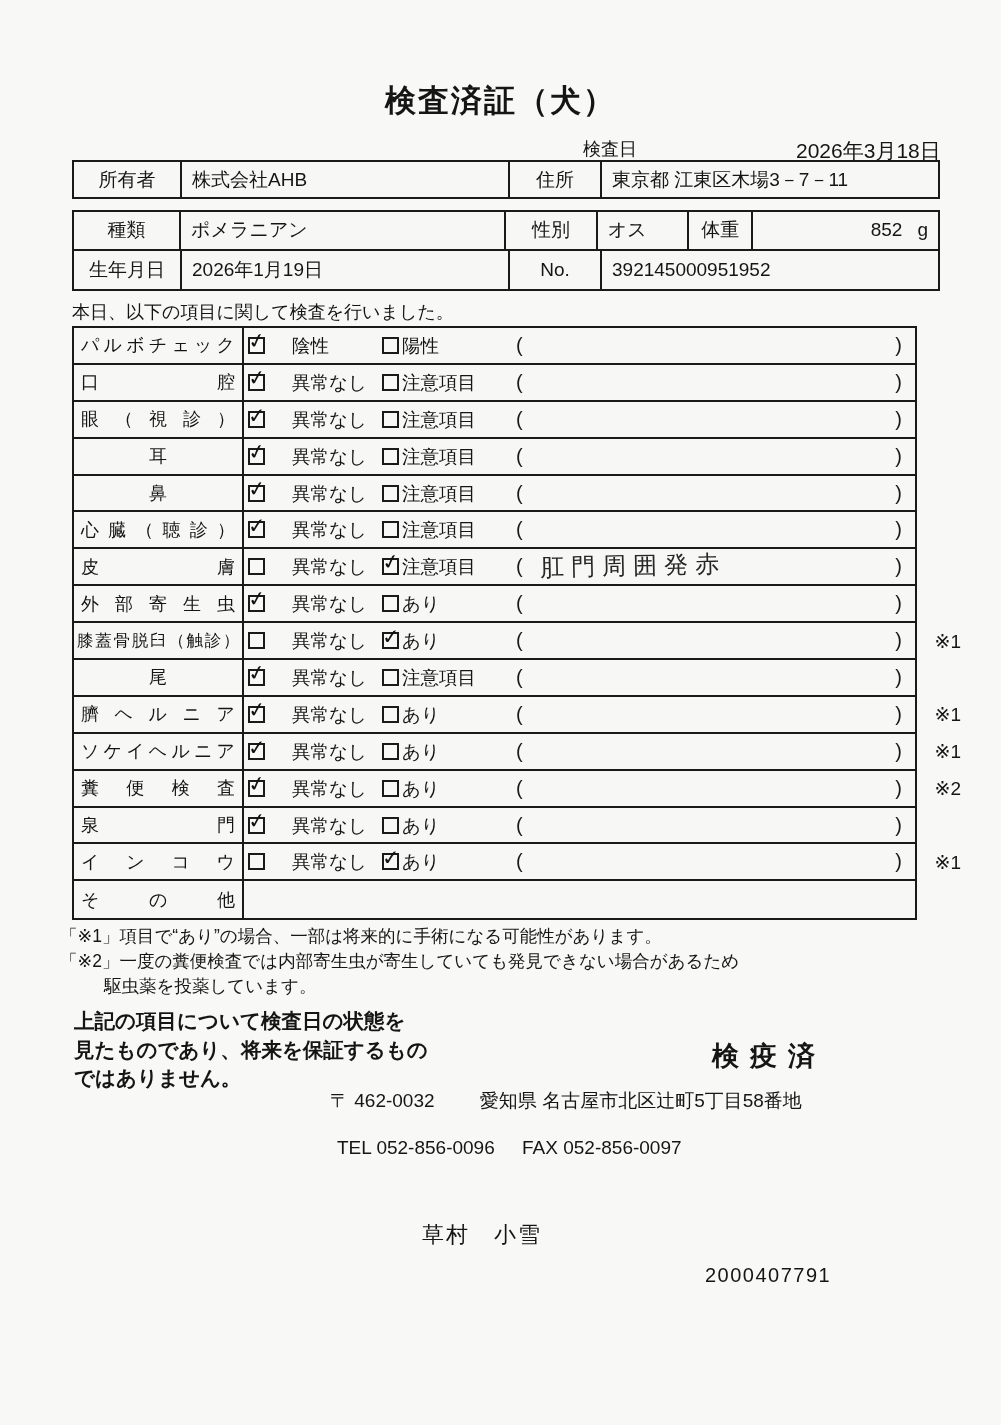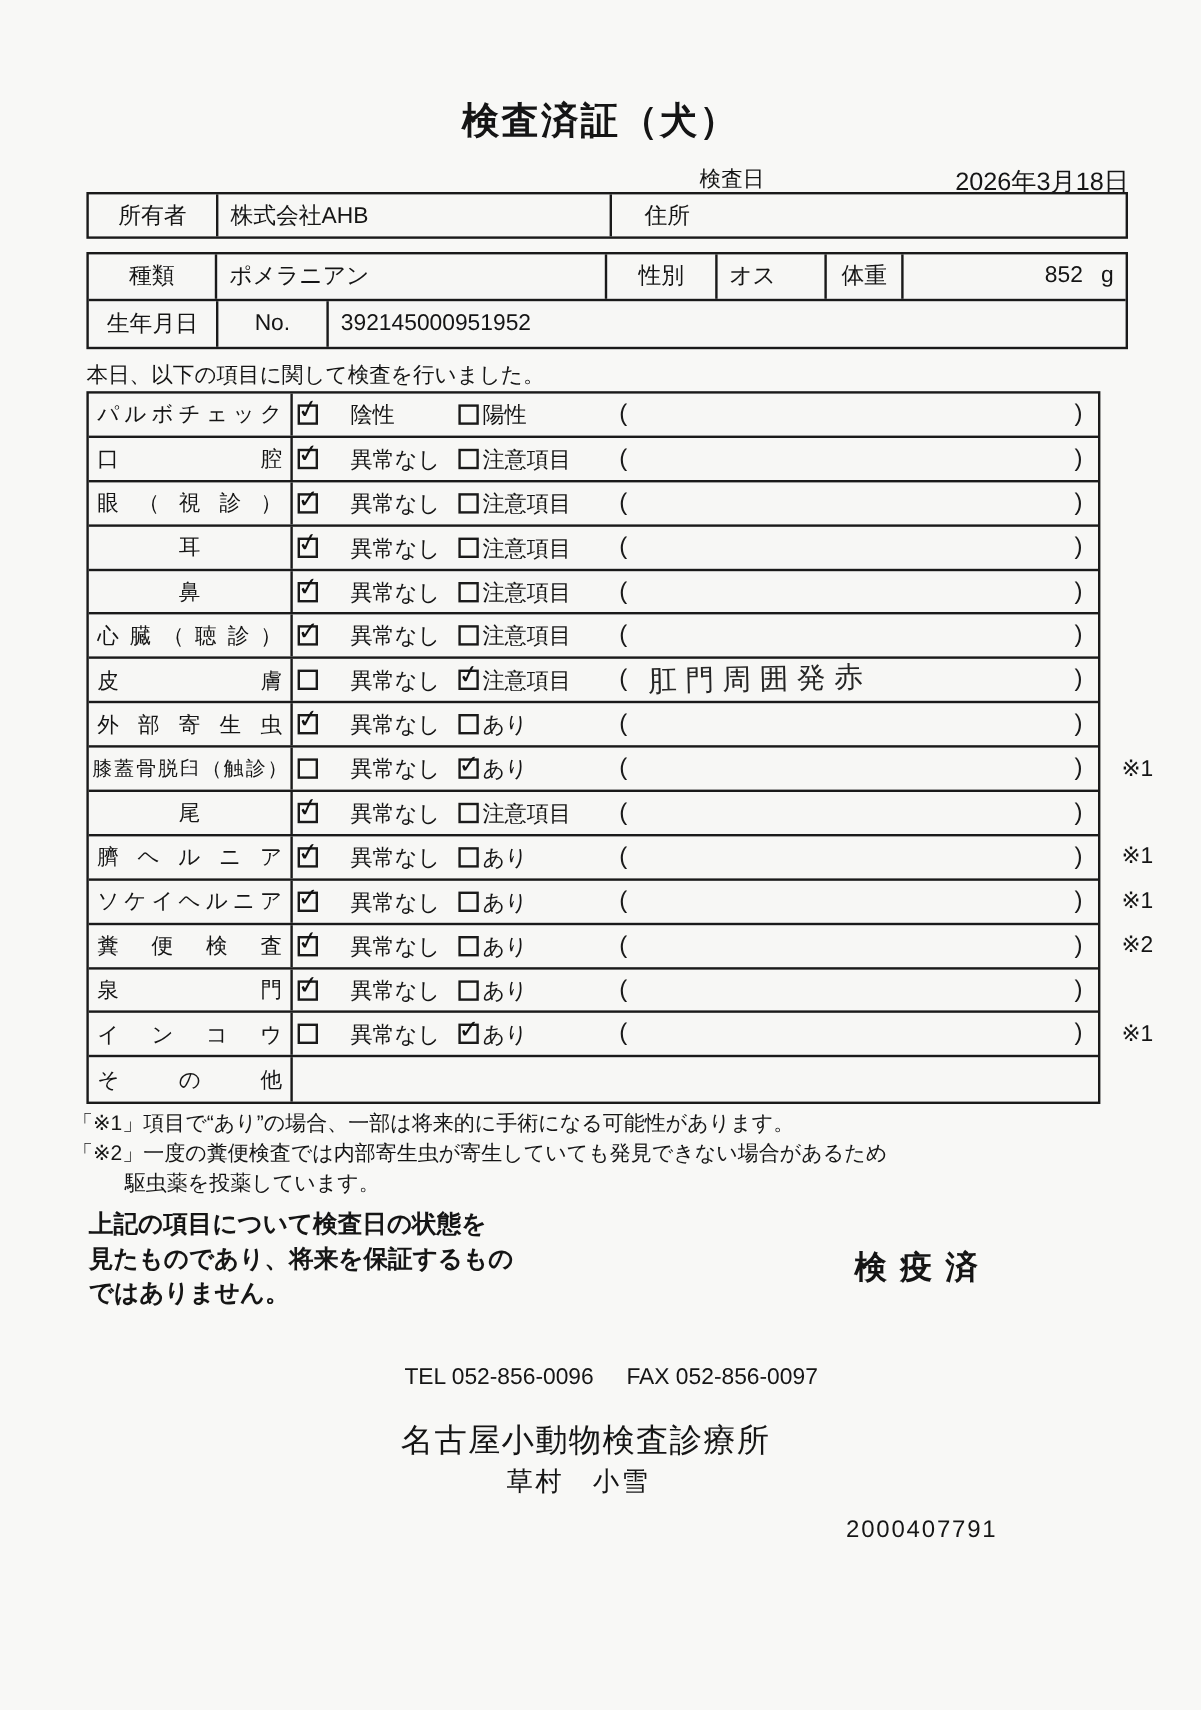--- a/index.html
+++ b/index.html
@@ -83,37 +83,39 @@
   <div class="abs doc-title">検査済証（犬）</div>
 
   <div class="abs insp-label">検査日</div>
   <div class="abs insp-date">2026年3月18日</div>
 
   <div class="tbl owner-tbl">
     <div class="trow">
       <div class="tcell lab w-lab1">所有者</div>
       <div class="tcell val w-val1">株式会社AHB</div>
       <div class="tcell lab w-lab2">住所</div>
+      <div class="tcell val w-addr">東京都 江東区木場3－7－11</div>
     </div>
   </div>
 
   <div class="tbl info-tbl">
     <div class="trow">
       <div class="tcell lab w-lab1">種類</div>
       <div class="tcell val w-val1">ポメラニアン</div>
       <div class="tcell lab w-lab2">性別</div>
       <div class="tcell val w-sex">オス</div>
       <div class="tcell lab w-wlab">体重</div>
       <div class="tcell w-wval">
         <span>852</span>
         <span>g</span>
       </div>
     </div>
     <div class="trow">
       <div class="tcell lab w-lab1">生年月日</div>
+      <div class="tcell val w-val1">2026年1月19日</div>
       <div class="tcell lab w-lab2">No.</div>
       <div class="tcell val w-addr">392145000951952</div>
     </div>
   </div>
 
   <div class="abs intro">本日、以下の項目に関して検査を行いました。</div>
 
   <div class="exam-tbl" id="exam-table">
       <div class="exam-row">
         <div class="exam-label mode-between">
@@ -439,23 +441,26 @@
     </div>
 
   <div class="abs disclaimer" id="disclaimer">
       <div>上記の項目について検査日の状態を</div>
       <div>見たものであり、将来を保証するもの</div>
       <div>ではありません。</div>
     </div>
 
   <div class="abs stamp">検疫済</div>
 
+  <div class="abs postal-line">
+    <span>〒 462-0032</span>
+    <span class="gap">愛知県 名古屋市北区辻町5丁目58番地</span>
+  </div>
 
   <div class="abs tel-line">
     <span>TEL 052-856-0096</span>
     <span class="gap">FAX 052-856-0097</span>
   </div>
 
-  <div class="abs clinic">名古屋小動物検査診療所</div>
   <div class="abs vet">草村　小雪</div>
   <div class="abs doc-num">2000407791</div>
 
 </div>
 
 </body></html>

